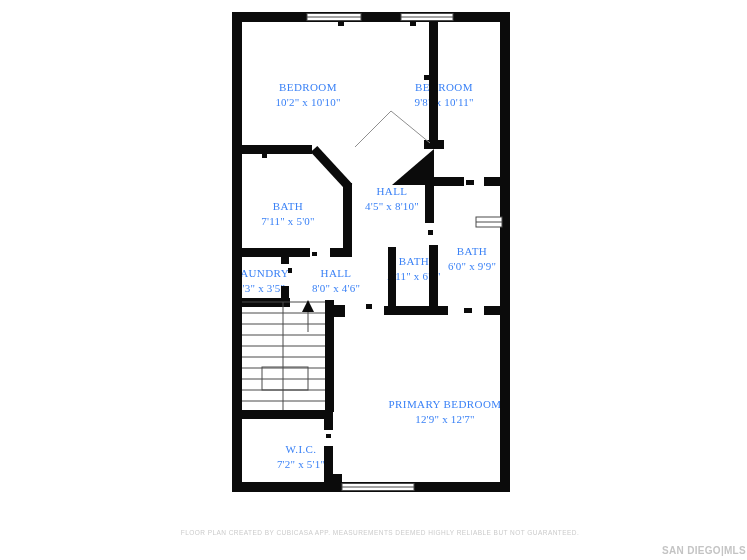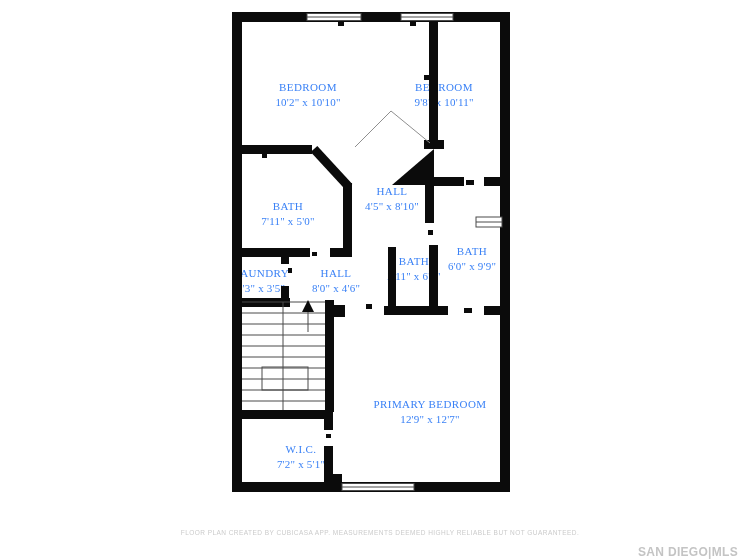--- a/index.html
+++ b/index.html
@@ -12,21 +12,21 @@
     position:absolute;z-index:1;transform:translate(-50%,-50%);
     text-align:center;color:#3b82f6;white-space:nowrap;line-height:15px;font-family:Liberation Serif, serif;
   }
   .room-name{font-size:11px;letter-spacing:.4px;}
   .room-dims{font-size:11px;letter-spacing:.2px;}
   .footer-text{
     position:absolute;left:380px;top:529px;transform:translateX(-50%);
     font-size:6.5px;letter-spacing:.45px;color:#cbcbcb;white-space:nowrap;z-index:1;
   }
   .brand-logo{
-    position:absolute;right:9px;top:545px;font-size:12px;font-weight:bold;
+    position:absolute;right:1px;top:545px;font-size:10px;font-weight:bold;
     letter-spacing:.3px;color:#c4c4c4;z-index:1;
   }
 </style>
 </head>
 <body>
 
 <div id="stage">
 
   <div class="room-label" style="left:308px;top:95px">
     <div class="room-name">BEDROOM</div>
@@ -53,21 +53,21 @@
     <div class="room-dims">8'0" x 4'6"</div>
   </div>
   <div class="room-label" style="left:414px;top:269px">
     <div class="room-name">BATH</div>
     <div class="room-dims">2'11" x 6'6"</div>
   </div>
   <div class="room-label" style="left:472px;top:259px">
     <div class="room-name">BATH</div>
     <div class="room-dims">6'0" x 9'9"</div>
   </div>
-  <div class="room-label" style="left:430px;top:412px">
+  <div class="room-label" style="left:445px;top:412px">
     <div class="room-name">PRIMARY BEDROOM</div>
     <div class="room-dims">12'9" x 12'7"</div>
   </div>
   <div class="room-label" style="left:301px;top:457px">
     <div class="room-name">W.I.C.</div>
     <div class="room-dims">7'2" x 5'1"</div>
   </div>
 
   <div class="footer-text">FLOOR PLAN CREATED BY CUBICASA APP. MEASUREMENTS DEEMED HIGHLY RELIABLE BUT NOT GUARANTEED.</div>
   <div class="brand-logo">SAN DIEGO|MLS</div>

